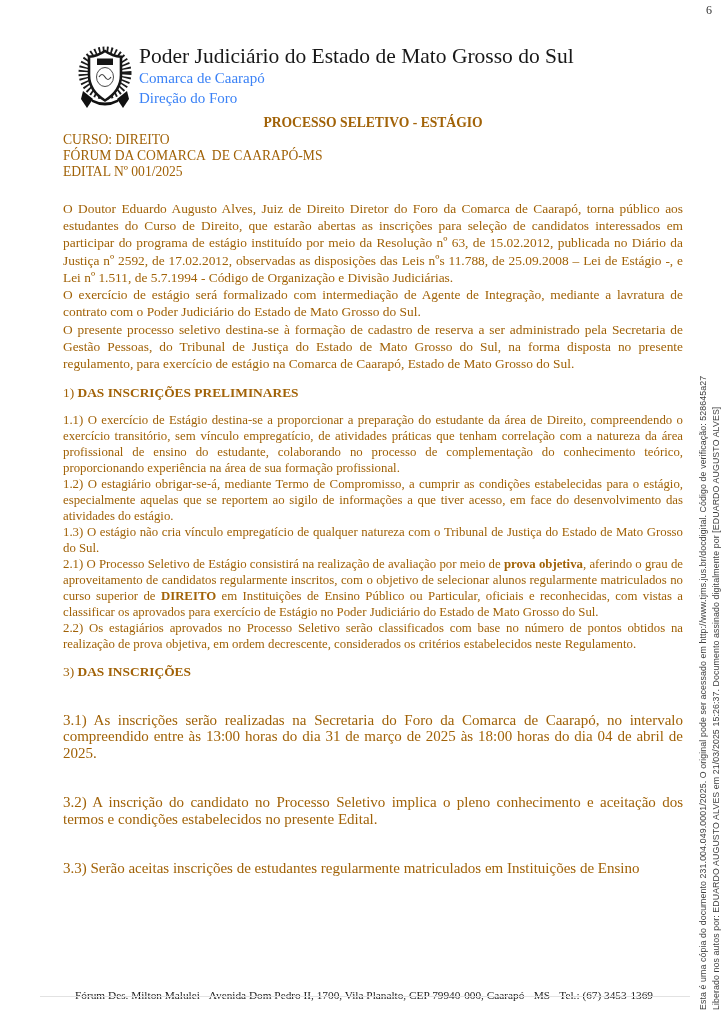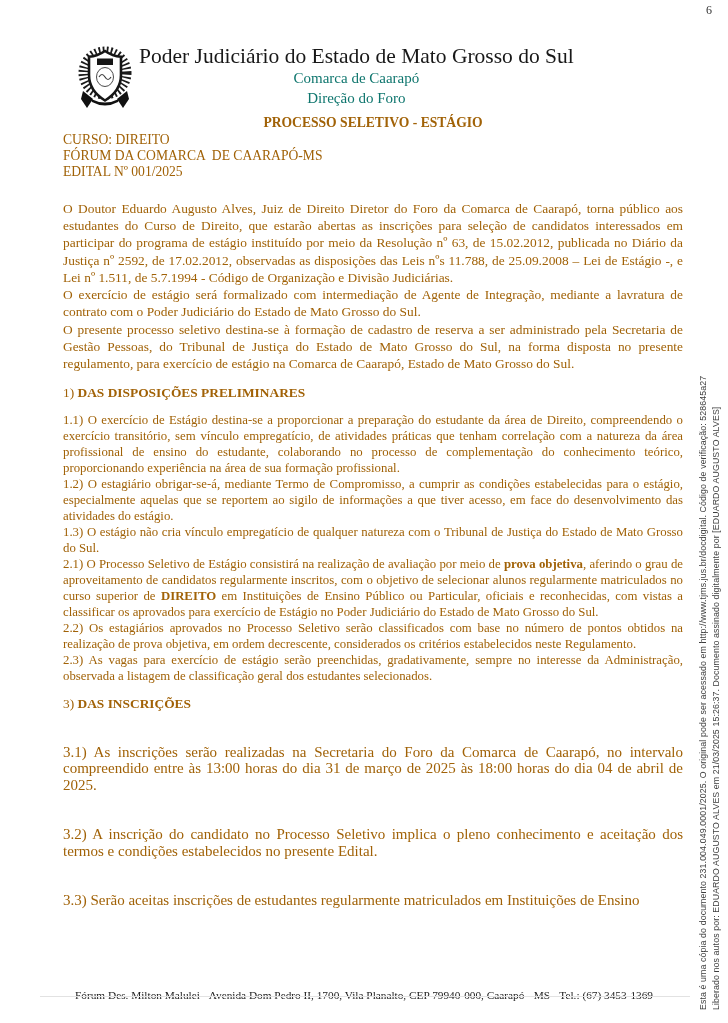--- a/index.html
+++ b/index.html
@@ -9,21 +9,21 @@
     background:#ffffff; color:#111;
     font-family:"Liberation Serif", serif;
   }
   .page-number { position:absolute; top:3px; right:16px; font-size:12px; color:#333; }
 
   .header { position:absolute; top:42px; left:73px; display:flex; gap:2px; align-items:flex-start; }
   .logo { width:64px; height:70px; flex:0 0 auto; }
   .logo svg { display:block; }
   .header-text { padding-top:1px; }
   .org { font-size:21.5px; line-height:26px; white-space:nowrap; color:#181818; }
-  .unit { font-size:15px; line-height:19.5px; color:#0f766e;text-align:center; }
+  .unit { font-size:15px; line-height:19.5px; color:#3b82f6; }
 
   .content { position:absolute; left:63px; top:114px; width:620px; color:#a16207; }
   .doc-title { text-align:center; font-weight:700; font-size:13.6px; line-height:17px; margin:0; }
   .meta { margin:1px 0 0 0; }
   .meta p { margin:0; font-size:13.6px; line-height:16.2px; white-space:pre-wrap; }
 
   .para { margin:0; text-align:justify; }
   .intro { font-size:13.4px; line-height:17.3px; }
   .intro.first { margin-top:19px; }
   .sect { font-size:12.8px; line-height:16px; }
@@ -76,28 +76,27 @@
     <div class="meta">
       <p>CURSO: DIREITO</p>
       <p>FÓRUM DA COMARCA  DE CAARAPÓ-MS</p>
       <p>EDITAL Nº 001/2025</p>
     </div>
 
     <p class="para intro first">O Doutor Eduardo Augusto Alves, Juiz de Direito Diretor do Foro da Comarca de Caarapó, torna público aos estudantes do Curso de Direito, que estarão abertas as inscrições para seleção de candidatos interessados em participar do programa de estágio instituído por meio da Resolução nº 63, de 15.02.2012, publicada no Diário da Justiça nº 2592, de 17.02.2012, observadas as disposições das Leis nºs 11.788, de 25.09.2008 – Lei de Estágio -, e Lei nº 1.511, de 5.7.1994 - Código de Organização e Divisão Judiciárias.</p>
     <p class="para intro">O exercício de estágio será formalizado com intermediação de Agente de Integração, mediante a lavratura de contrato com o Poder Judiciário do Estado de Mato Grosso do Sul.</p>
     <p class="para intro">O presente processo seletivo destina-se à formação de cadastro de reserva a ser administrado pela Secretaria de Gestão Pessoas, do Tribunal de Justiça do Estado de Mato Grosso do Sul, na forma disposta no presente regulamento, para exercício de estágio na Comarca de Caarapó, Estado de Mato Grosso do Sul.</p>
 
-    <p class="heading"><span>1) </span><b>DAS DISPOSIÇÕES PRELIMINARES</b></p>
+    <p class="heading"><span>1) </span><b>DAS INSCRIÇÕES PRELIMINARES</b></p>
     <p class="para sect">1.1) O exercício de Estágio destina-se a proporcionar a preparação do estudante da área de Direito, compreendendo o exercício transitório, sem vínculo empregatício, de atividades práticas que tenham correlação com a natureza da área profissional de ensino do estudante, colaborando no processo de complementação do conhecimento teórico, proporcionando experiência na área de sua formação profissional.</p>
     <p class="para sect">1.2) O estagiário obrigar-se-á, mediante Termo de Compromisso, a cumprir as condições estabelecidas para o estágio, especialmente aquelas que se reportem ao sigilo de informações a que tiver acesso, em face do desenvolvimento das atividades do estágio.</p>
     <p class="para sect">1.3) O estágio não cria vínculo empregatício de qualquer natureza com o Tribunal de Justiça do Estado de Mato Grosso do Sul.</p>
 
     <p class="para sect"><span>2.1) O Processo Seletivo de Estágio consistirá na realização de avaliação por meio de </span><b>prova objetiva</b><span>, aferindo o grau de aproveitamento de candidatos regularmente inscritos, com o objetivo de selecionar alunos regularmente matriculados no curso superior de </span><b>DIREITO</b><span> em Instituições de Ensino Público ou Particular, oficiais e reconhecidas, com vistas a classificar os aprovados para exercício de Estágio no Poder Judiciário do Estado de Mato Grosso do Sul.</span></p>
     <p class="para sect">2.2) Os estagiários aprovados no Processo Seletivo serão classificados com base no número de pontos obtidos na realização de prova objetiva, em ordem decrescente, considerados os critérios estabelecidos neste Regulamento.</p>
-    <p class="para sect">2.3) As vagas para exercício de estágio serão preenchidas, gradativamente, sempre no interesse da Administração, observada a listagem de classificação geral dos estudantes selecionados.</p>
 
     <p class="heading"><span>3) </span><b>DAS INSCRIÇÕES</b></p>
     <p class="para s3">3.1) As inscrições serão realizadas na Secretaria do Foro da Comarca de Caarapó, no intervalo compreendido entre às 13:00 horas do dia 31 de março de 2025 às 18:00 horas do dia 04 de abril de 2025.</p>
     <p class="para s3">3.2) A inscrição do candidato no Processo Seletivo implica o pleno conhecimento e aceitação dos termos e condições estabelecidos no presente Edital.</p>
     <p class="para s3">3.3) Serão aceitas inscrições de estudantes regularmente matriculados em Instituições de Ensino</p>
   </main>
 
   <footer class="footer">
     <div>Fórum Des. Milton Malulei - Avenida Dom Pedro II, 1700, Vila Planalto, CEP 79940-000, Caarapó - MS - Tel.: (67) 3453-1369</div>
   </footer>

